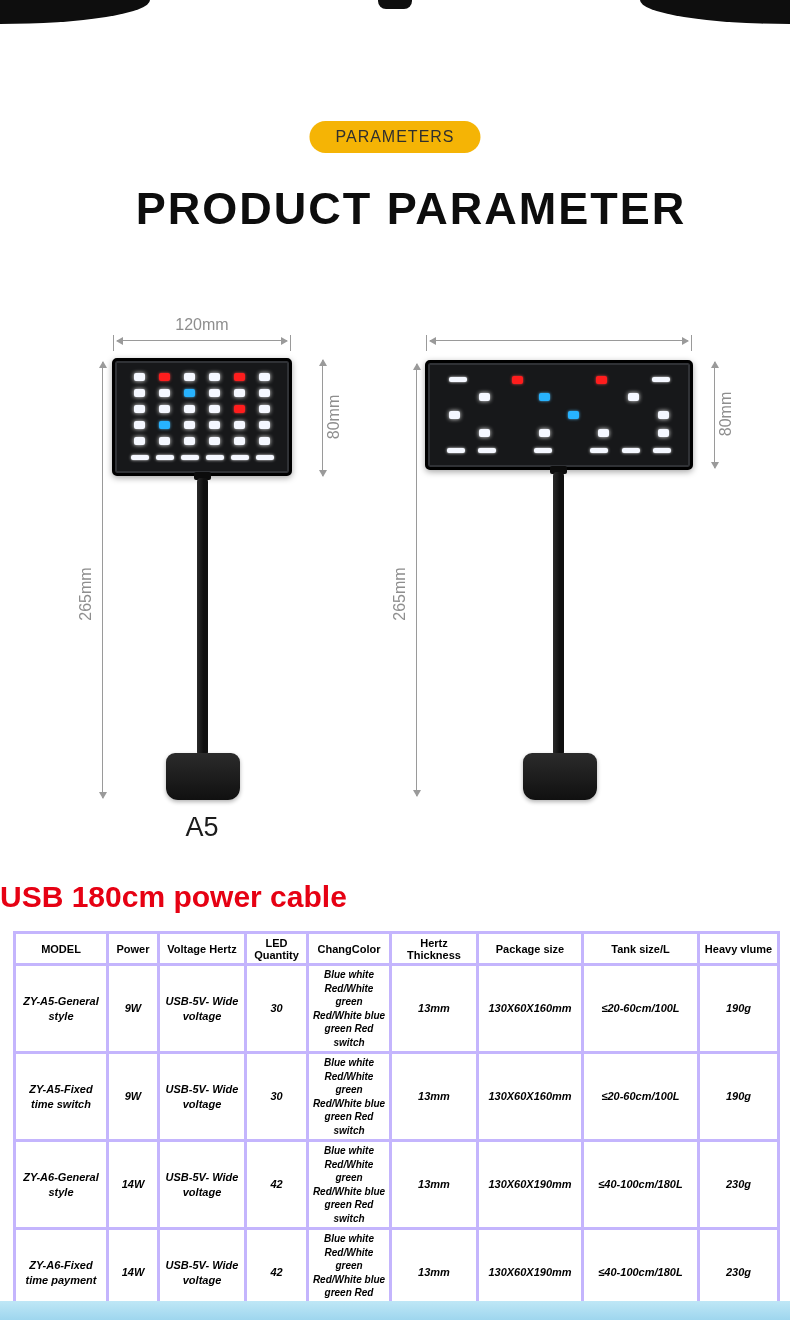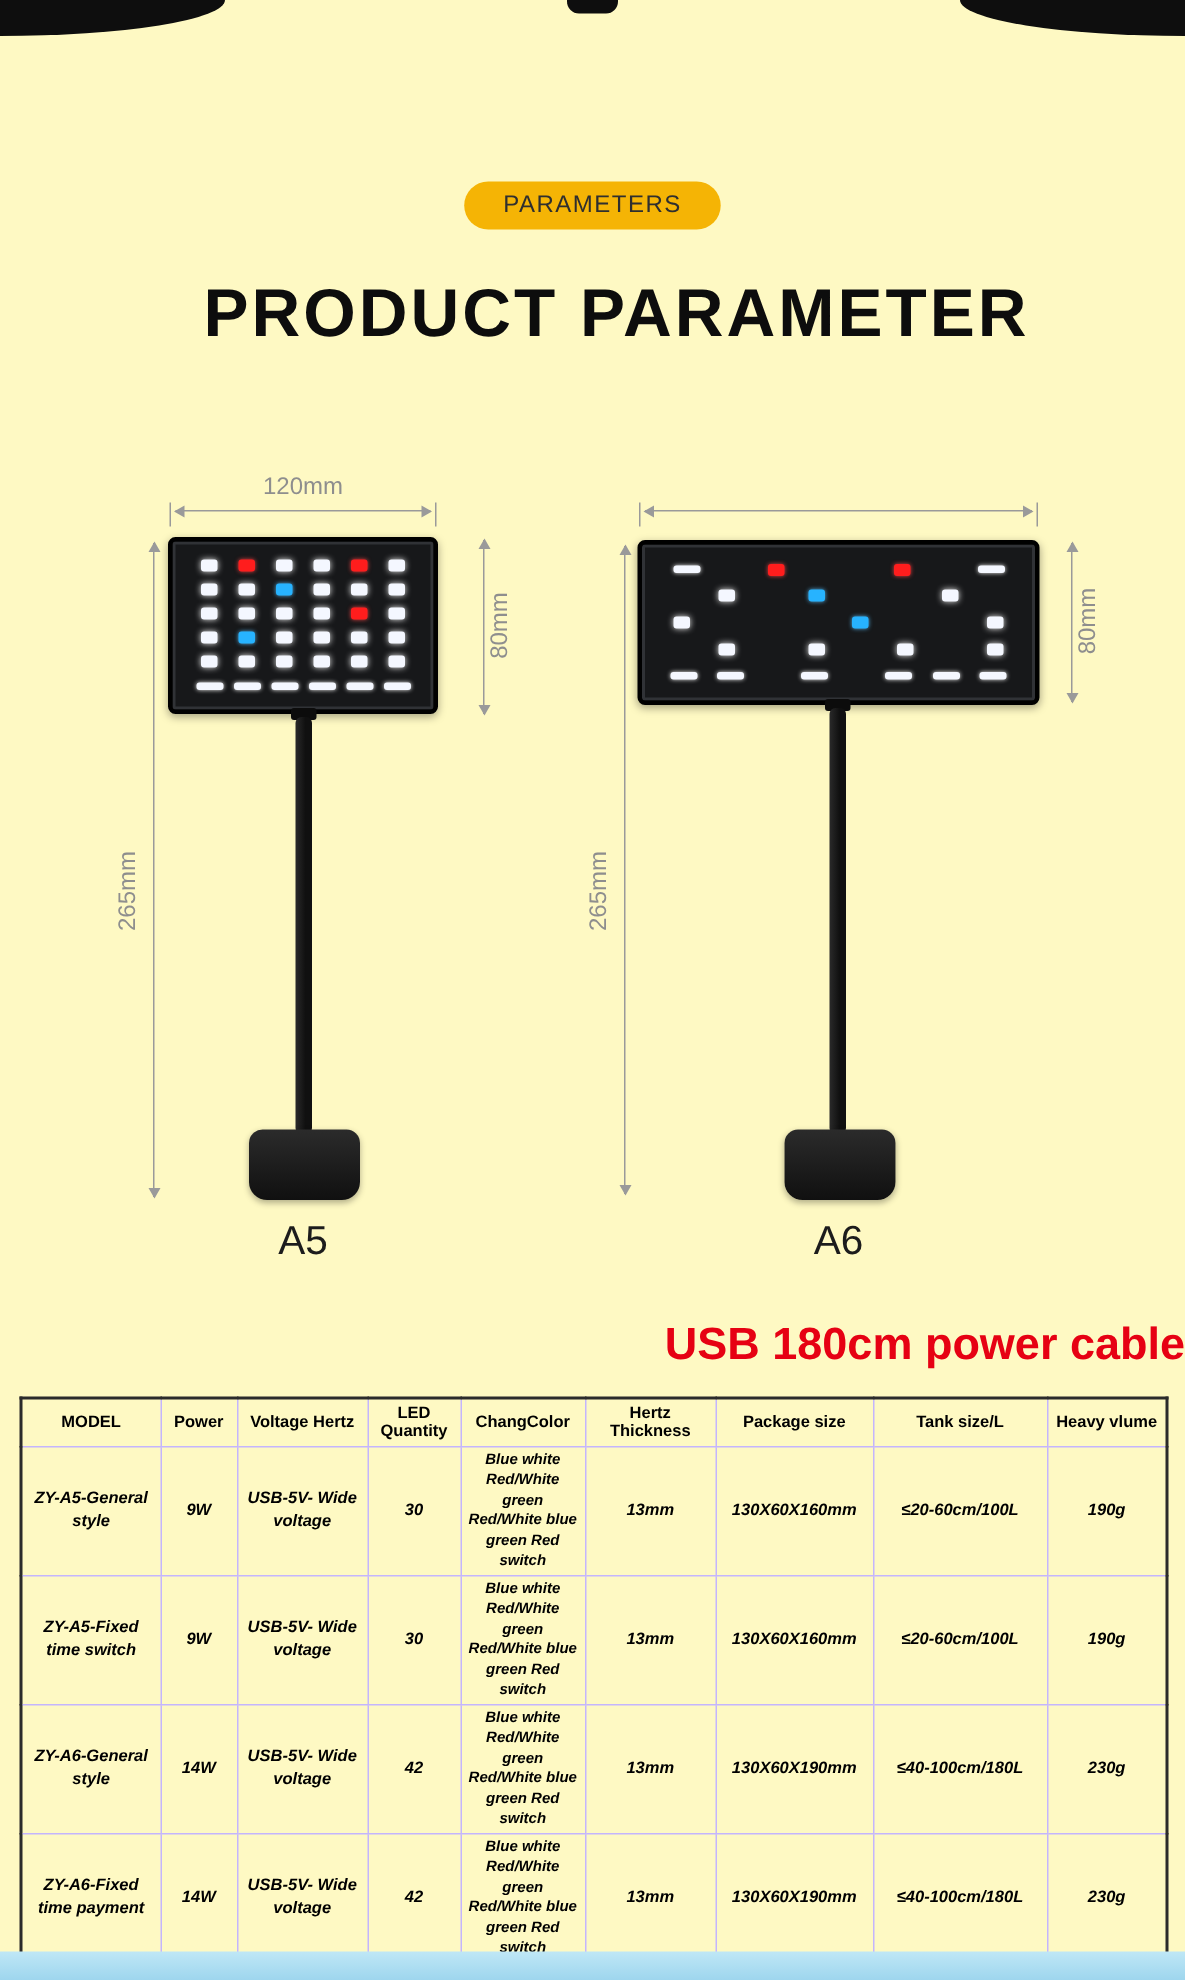--- a/index.html
+++ b/index.html
@@ -1,27 +1,27 @@
 <!DOCTYPE html>
 <html><head>
 <meta charset="utf-8">
 <style>
   * { margin:0; padding:0; box-sizing:border-box; }
   body { background:#e9e9e9; font-family:"Liberation Sans", sans-serif; }
-  .stage { position:relative; width:790px; height:1320px; margin:0 auto; background:#fef9c3; overflow:hidden; }
+  .stage { position:relative; width:790px; height:1320px; margin:0 auto; background:#ffffff; overflow:hidden; }
 
   
   .corner-left { position:absolute; top:0; left:0; width:150px; height:24px; background:#0e0e0e; border-bottom-right-radius:100% 100%; }
   .corner-right { position:absolute; top:0; right:0; width:150px; height:24px; background:#0e0e0e; border-bottom-left-radius:100% 100%; }
   .center-notch { position:absolute; top:0; left:50%; transform:translateX(-50%); width:34px; height:9px; background:#0e0e0e; border-radius:0 0 8px 8px; }
 
   
   .badge { position:absolute; top:121px; left:50%; transform:translateX(-50%); background:#f5b405; color:#2f2f2f; font-size:16px; letter-spacing:1px; padding:7px 26px; border-radius:17px; font-weight:500; }
   .page-title { position:absolute; top:183px; left:0; width:100%; text-align:center; font-size:45px; font-weight:900; letter-spacing:2px; color:#0d0d0d;padding-left:32px; }
-  .subtitle { position:absolute; top:880px; left:0; width:100%; text-align:right; font-size:30px; font-weight:600; color:#e60113; }
+  .subtitle { position:absolute; top:880px; left:0; width:100%; text-align:left; font-size:30px; font-weight:600; color:#e60113; }
 
   
   .dim-h { position:absolute; height:0; border-top:1px solid #9a9a9a; }
   .dim-h::before { content:""; position:absolute; left:-1px; top:-4px; border:4px solid transparent; border-right:7px solid #9a9a9a; border-left:none; }
   .dim-h::after  { content:""; position:absolute; right:-1px; top:-4px; border:4px solid transparent; border-left:7px solid #9a9a9a; border-right:none; }
   .dim-h .tick { position:absolute; top:-6px; width:0; height:16px; border-left:1px solid #9a9a9a; }
   .dim-h .t1 { left:-4px; } .dim-h .t2 { right:-4px; }
   .dim-v { position:absolute; width:0; border-left:1px solid #9a9a9a; }
   .dim-v::before { content:""; position:absolute; top:-1px; left:-4px; border:4px solid transparent; border-bottom:7px solid #9a9a9a; border-top:none; }
   .dim-v::after  { content:""; position:absolute; bottom:-1px; left:-4px; border:4px solid transparent; border-top:7px solid #9a9a9a; border-bottom:none; }
@@ -40,21 +40,21 @@
   .led-W { width:18px; height:5px; background:#f4f7ff; box-shadow:0 0 3px rgba(255,255,255,.95); }
   .led-off { visibility:hidden; }
   .neck { position:absolute; background:#0c0c0c; border-radius:2px; }
   .pole { position:absolute; width:11px; background:linear-gradient(90deg,#2a2a2a,#101010 60%); border-radius:4px; }
   .base { position:absolute; width:74px; height:47px; background:linear-gradient(180deg,#2b2b2b,#101010); border-radius:9px 9px 12px 12px; box-shadow:0 2px 4px rgba(0,0,0,.3); }
   .lamp-name { position:absolute; text-align:center; font-size:27px; color:#1c1c1c; font-weight:500; }
 
   
   .table-wrap { position:absolute; top:931px; left:13px; width:764px; }
   table.spec-table { width:100%; border-collapse:collapse; table-layout:fixed; border:2px solid #2b2b2b; }
-  .spec-table th, .spec-table td { border:1px solid #c4b5fd; text-align:center; vertical-align:middle; padding:2px 2px; color:#000; }
+  .spec-table th, .spec-table td { border:3px solid #c4b5fd; text-align:center; vertical-align:middle; padding:2px 2px; color:#000; }
   .spec-table th { font-size:11px; font-weight:700; height:32px; }
   .spec-table td { font-size:11px; font-weight:700; height:60px; line-height:1.35;font-style:italic; }
   col.c1{width:93px} col.c2{width:51px} col.c3{width:87px} col.c4{width:62px}
   col.c5{width:83px} col.c6{width:87px} col.c7{width:105px} col.c8{width:116px} col.c9{width:80px}
 
   .bottom-bar { position:absolute; left:0; bottom:0; width:100%; height:19px; background:linear-gradient(180deg,#bfe7f6,#9ed6ee); }
 </style>
 </head>
 <body>
 
@@ -195,21 +195,20 @@
 
   <div class="dim-v" style="top:362px; left:714px; height:106px;"></div>
   <div class="dim-label rot" style="top:405px; left:696px; width:60px;">80mm</div>
 
   <div class="dim-v" style="top:364px; left:416px; height:432px;"></div>
   <div class="dim-label rot" style="top:585px; left:360px; width:80px;">265mm</div>
 
   <div class="neck" style="top:466px; left:550px; width:17px; height:8px;"></div>
   <div class="pole" style="top:472px; left:553px; height:284px;"></div>
   <div class="base" style="top:753px; left:523px;"></div>
-  <div class="lamp-name" style="top:812px; left:425px; width:268px;">A6</div>
 
   <div class="subtitle">USB 180cm power cable</div>
 
   <div class="table-wrap">
     <table class="spec-table">
       <colgroup>
         <col class="c1">
           <col class="c2">
           <col class="c3">
           <col class="c4">

